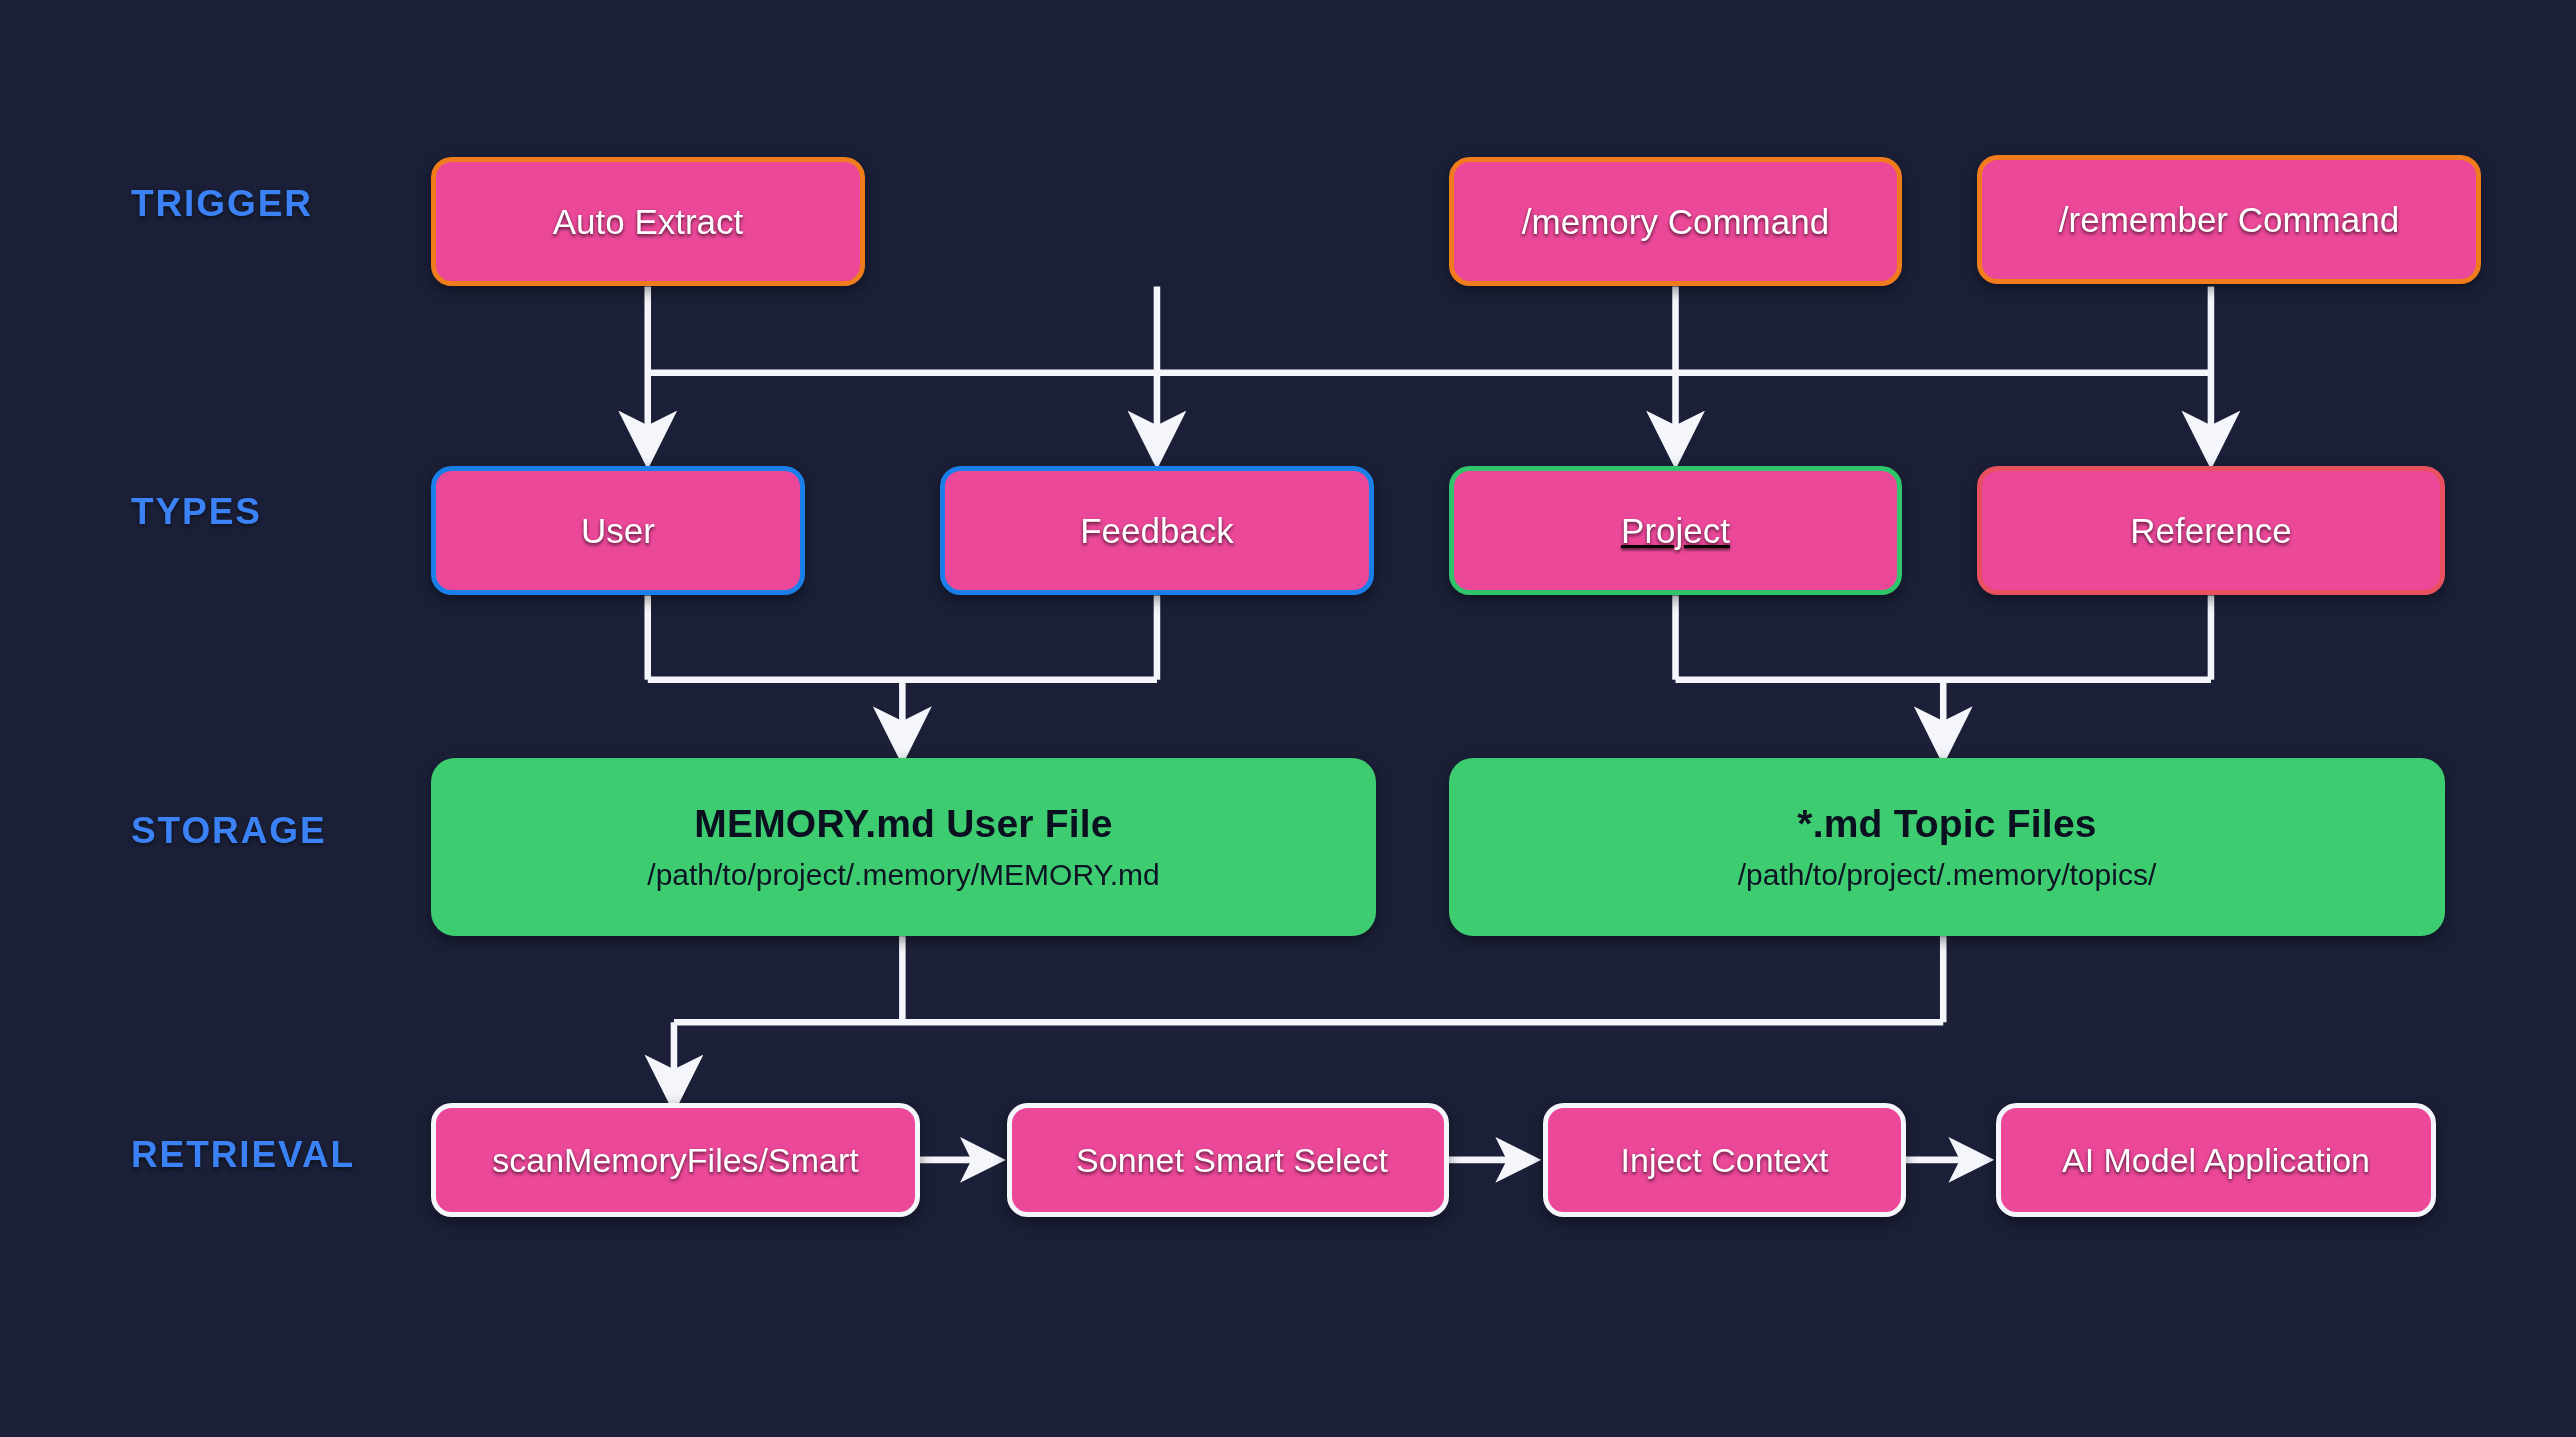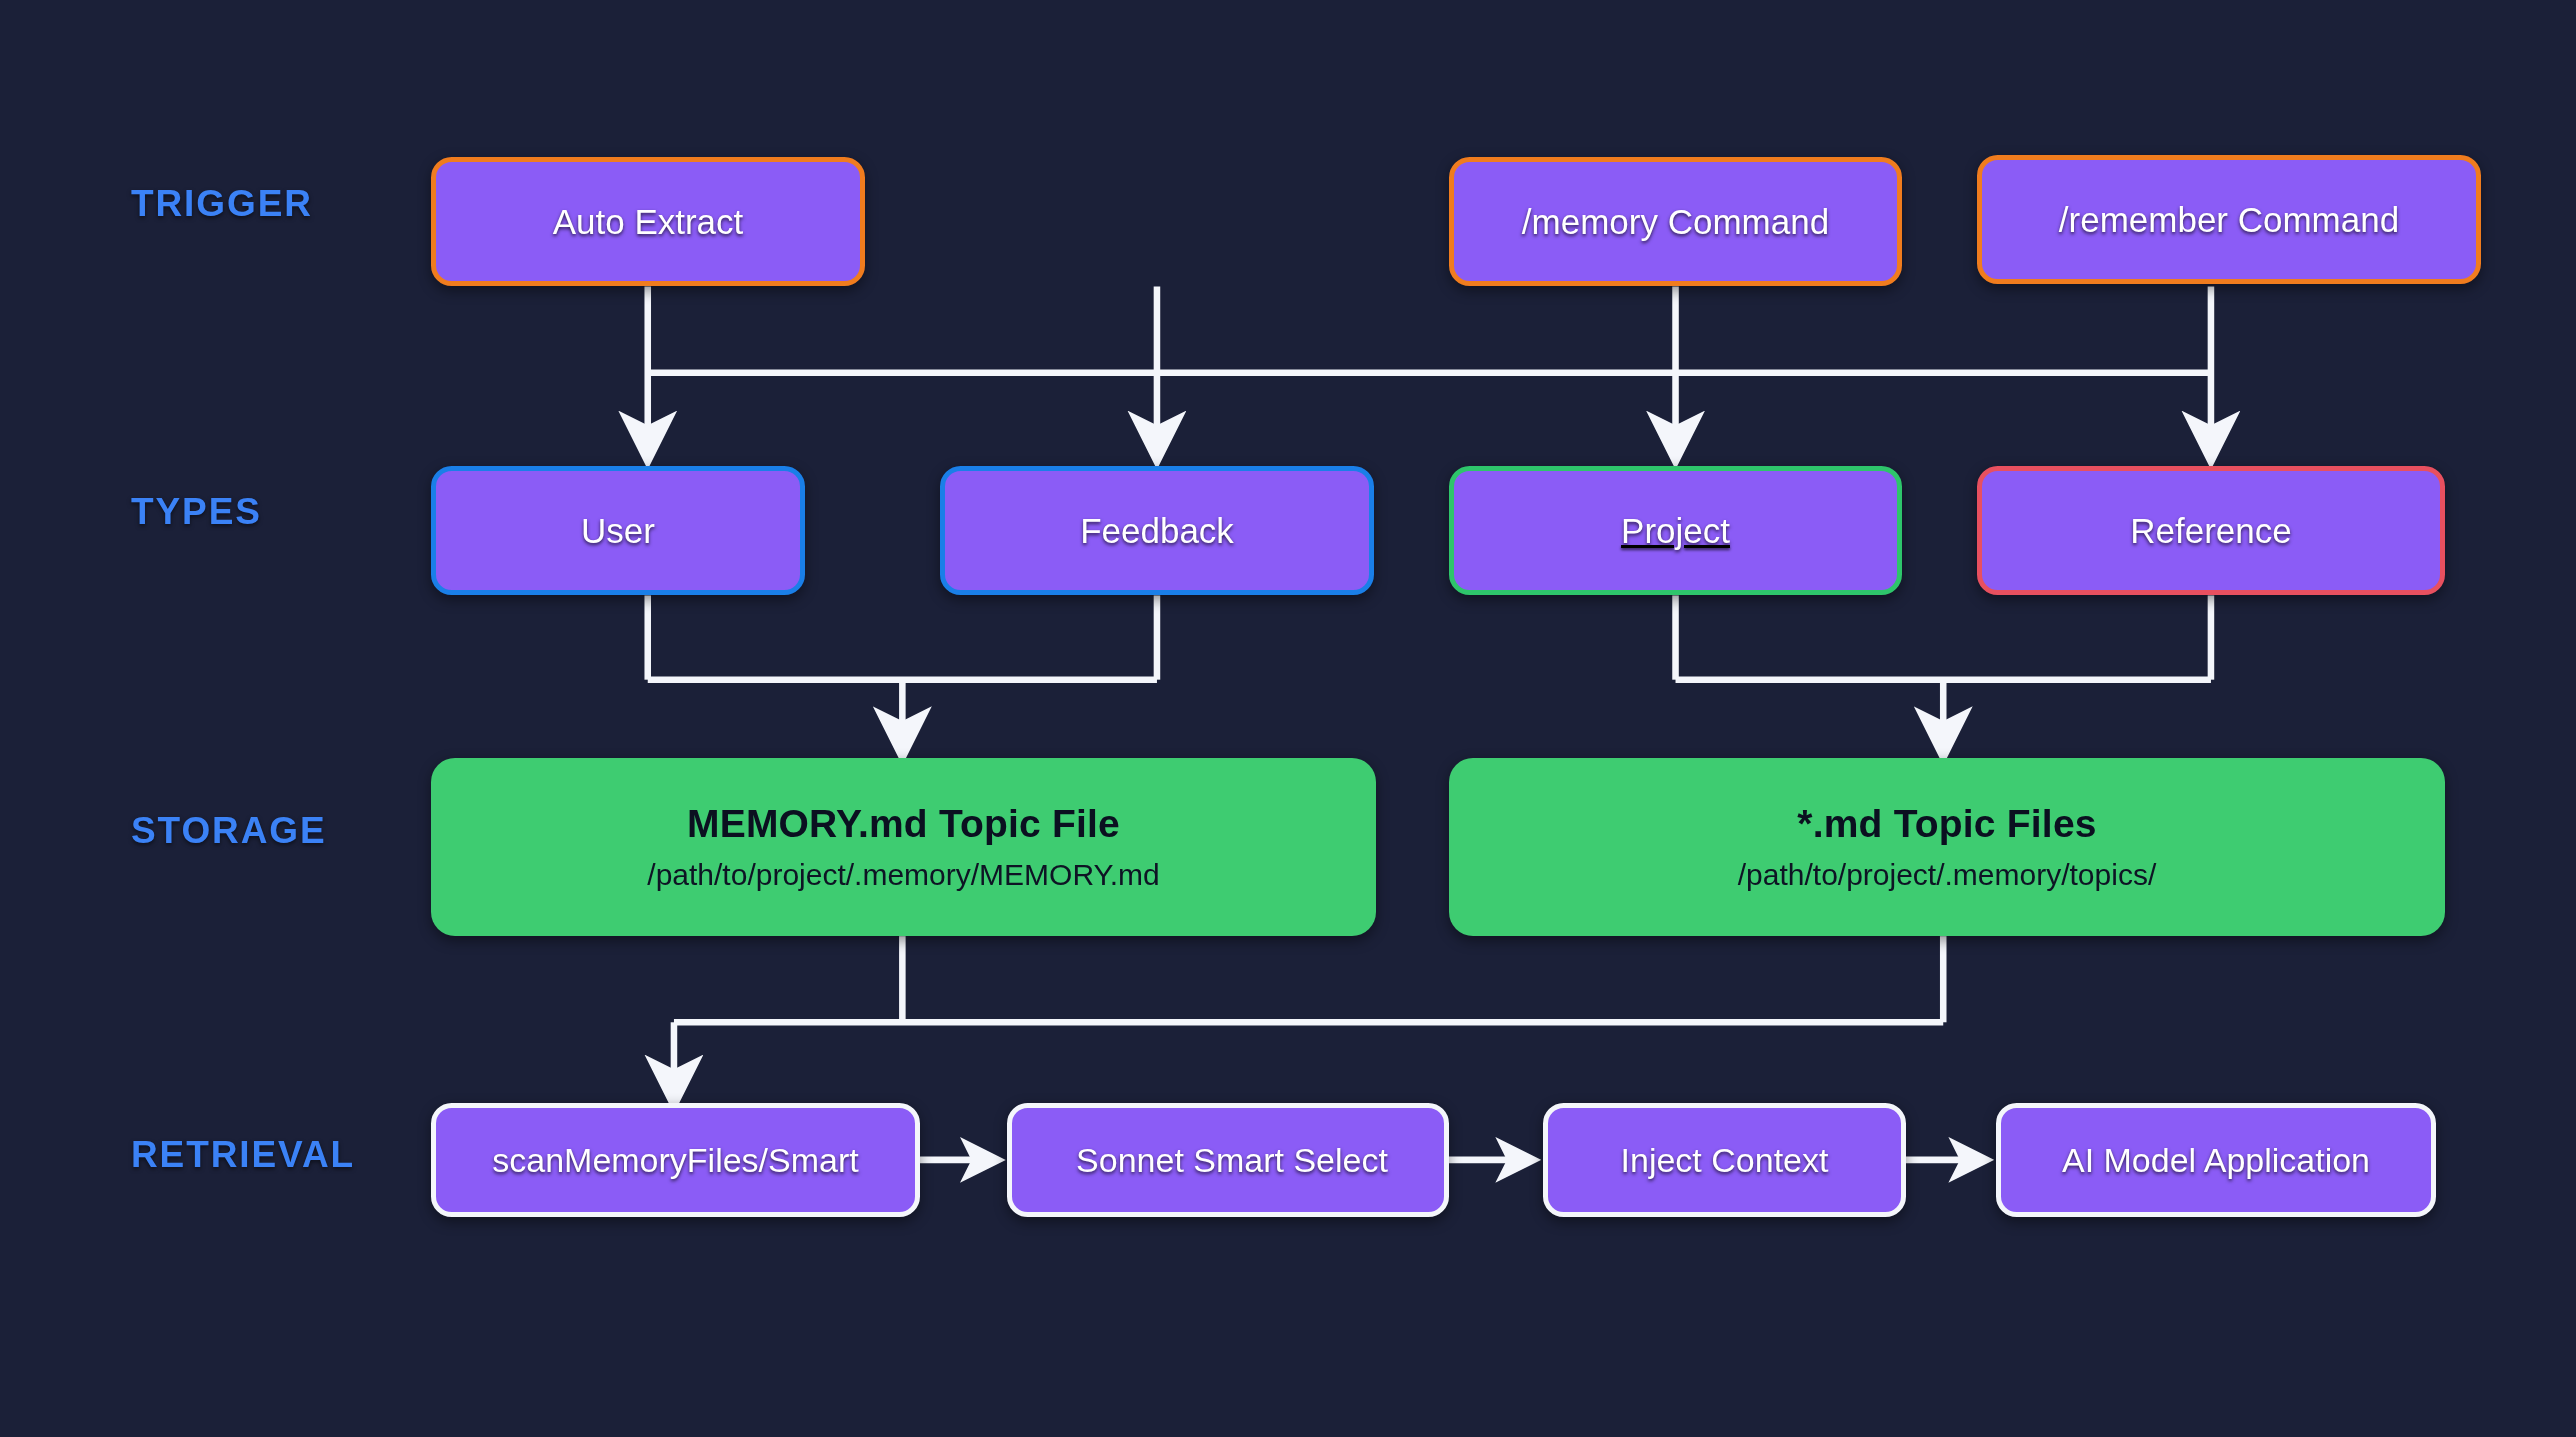--- a/index.html
+++ b/index.html
@@ -26,21 +26,21 @@
     display:flex;
     flex-direction:column;
     align-items:center;
     justify-content:center;
     border-radius:20.6px;
     text-align:center;
     box-shadow:0 4.7px 13px rgba(0,0,0,.42);
   }
   .node .title { white-space:nowrap; }
   .outline {
-    background:#8b5cf6;
+    background:#ec4899;
     border-width:5.6px;
     border-style:solid;
   }
   .outline .title { color:#ffffff; font-size:35px; font-weight:500;
      text-shadow:0 1.9px 3.7px rgba(0,0,0,.7); }
   .filled { background:#3ecc71; border:none; border-radius:24px; }
   .filled .title { color:#0b1020; font-size:39px; font-weight:bold; letter-spacing:0.2px; }
   .filled .sub   { color:#0e1424; font-size:30px; font-weight:400; margin-top:11.2px; }
 
   .retr { border-color:#f4f6fb; border-width:5.6px; }
@@ -114,21 +114,21 @@
     <span class="title">Feedback</span>
   </div>
   <div class="node outline" style="left:1449px; top:466px; width:453px; height:129px; border-color:#2ec56b;text-decoration:underline;">
     <span class="title">Project</span>
   </div>
   <div class="node outline" style="left:1977px; top:466px; width:468px; height:129px; border-color:#e8505f;">
     <span class="title">Reference</span>
   </div>
 
   <div class="node filled" style="left:431px; top:758px; width:945px; height:178px;">
-    <span class="title">MEMORY.md Topic File</span>
+    <span class="title">MEMORY.md User File</span>
     <span class="sub">/path/to/project/.memory/MEMORY.md</span>
   </div>
   <div class="node filled" style="left:1449px; top:758px; width:996px; height:178px;">
     <span class="title">*.md Topic Files</span>
     <span class="sub">/path/to/project/.memory/topics/</span>
   </div>
 
   <div class="node outline retr" style="left:431px; top:1103px; width:489px; height:114px;">
     <span class="title">scanMemoryFiles/Smart</span>
   </div>

